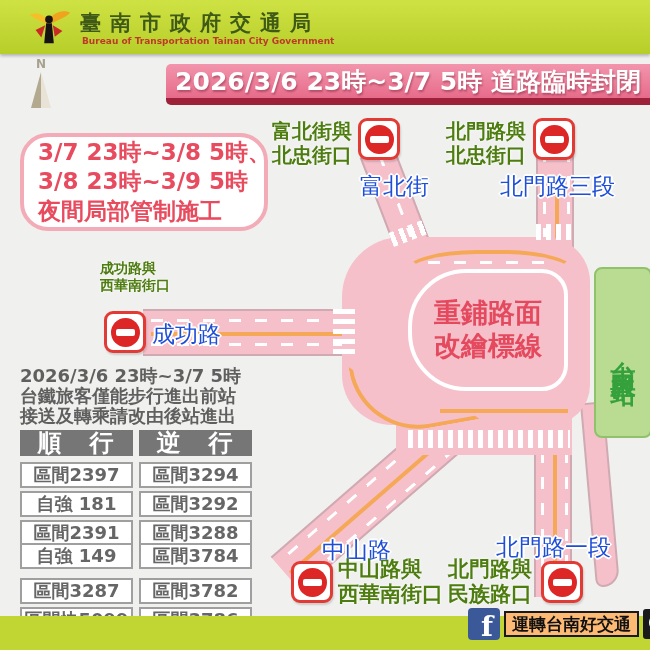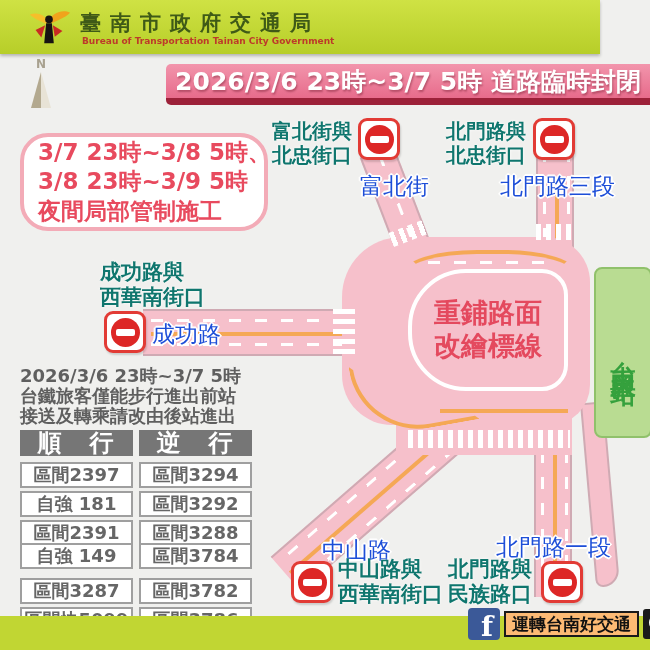--- a/index.html
+++ b/index.html
@@ -2,21 +2,21 @@
 <html><head>
 <meta charset="utf-8">
 <style>
   html,body{margin:0;padding:0;background:#888;}
   .stage{
     position:relative;width:650px;height:650px;margin:0 auto;
     background:#f0f0ee;overflow:hidden;
     font-family:"DejaVu Sans",sans-serif;
   }
   
-  .header{position:absolute;left:0;top:0;width:600px;height:54px;
+  .header{position:absolute;left:0;top:0;width:650px;height:54px;
     background:linear-gradient(#cfe244,#b7ce29);box-shadow:0 2px 3px rgba(0,0,0,.25);}
   .logo{position:absolute;left:26px;top:5px;width:46px;height:46px;}
   .agency-zh{position:absolute;left:80px;top:9px;font-size:21px;font-weight:bold;
     color:#3f5a17;letter-spacing:9px;white-space:nowrap;}
   .agency-en{position:absolute;left:82px;top:36px;font-size:9px;font-weight:bold;
     color:#bd3a2a;white-space:nowrap;}
   
   .banner{position:absolute;left:166px;top:64px;width:484px;height:34px;
     background:linear-gradient(#f295ac,#e76b8b);border-bottom:7px solid #9c2139;
     border-radius:5px 0 0 5px;display:flex;align-items:center;justify-content:center;}
@@ -53,21 +53,21 @@
   .white-outline div{font-size:27px;font-weight:bold;color:#e4495e;line-height:1.22;white-space:nowrap;}
   .arc{position:absolute;border:4px solid rgba(0,0,0,0);}
   .station{position:absolute;left:594px;top:267px;width:54px;height:167px;
     background:#b9dc92;border:2px solid #90c16b;border-radius:8px;
     display:flex;align-items:center;justify-content:center;}
   .station span{writing-mode:vertical-rl;font-size:25px;font-weight:bold;color:#35a13d;
     letter-spacing:5px;}
   
   .lbl-road{position:absolute;font-size:23px;font-weight:normal;color:#1d4ed8;white-space:nowrap;
     text-shadow:-2px 0 #fff,2px 0 #fff,0 -2px #fff,0 2px #fff,-1px -1px #fff,1px 1px #fff,-1px 1px #fff,1px -1px #fff;}
-  .lbl-closure{position:absolute;font-size:20px;font-weight:bold;color:#0f766e;line-height:1.18;
+  .lbl-closure{position:absolute;font-size:20px;font-weight:bold;color:#4d7c0f;line-height:1.18;
     white-space:nowrap;text-shadow:0 0 3px #fff;}
   
   .sign{position:absolute;width:42px;height:42px;background:#fff;border:3px solid #e23b35;
     border-radius:9px;box-sizing:border-box;display:flex;align-items:center;justify-content:center;
     box-shadow:1px 2px 2px rgba(0,0,0,.15);}
   .sign .circ{width:29px;height:29px;background:#dd2726;border-radius:50%;position:relative;}
   .sign .circ::after{content:"";position:absolute;left:5px;top:11px;width:19px;height:7px;
     background:#fff;border-radius:2px;}
   
   .rail{position:absolute;left:20px;top:366px;}
@@ -188,21 +188,21 @@
     <div class="lbl-road" style="left:496px;top:532px;">北門路一段</div>
 
     <div class="lbl-closure" style="left:272px;top:120px;">
       <div>富北街與</div>
       <div>北忠街口</div>
     </div>
     <div class="lbl-closure" style="left:446px;top:120px;">
       <div>北門路與</div>
       <div>北忠街口</div>
     </div>
-    <div class="lbl-closure" style="left:100px;top:260px;font-size:21px;">
+    <div class="lbl-closure" style="left:100px;top:260px;font-size:14px;">
       <div>成功路與</div>
       <div>西華南街口</div>
     </div>
     <div class="lbl-closure" style="left:338px;top:557px;font-size:21px;">
       <div>中山路與</div>
       <div>西華南街口</div>
     </div>
     <div class="lbl-closure" style="left:448px;top:557px;font-size:21px;">
       <div>北門路與</div>
       <div>民族路口</div>

